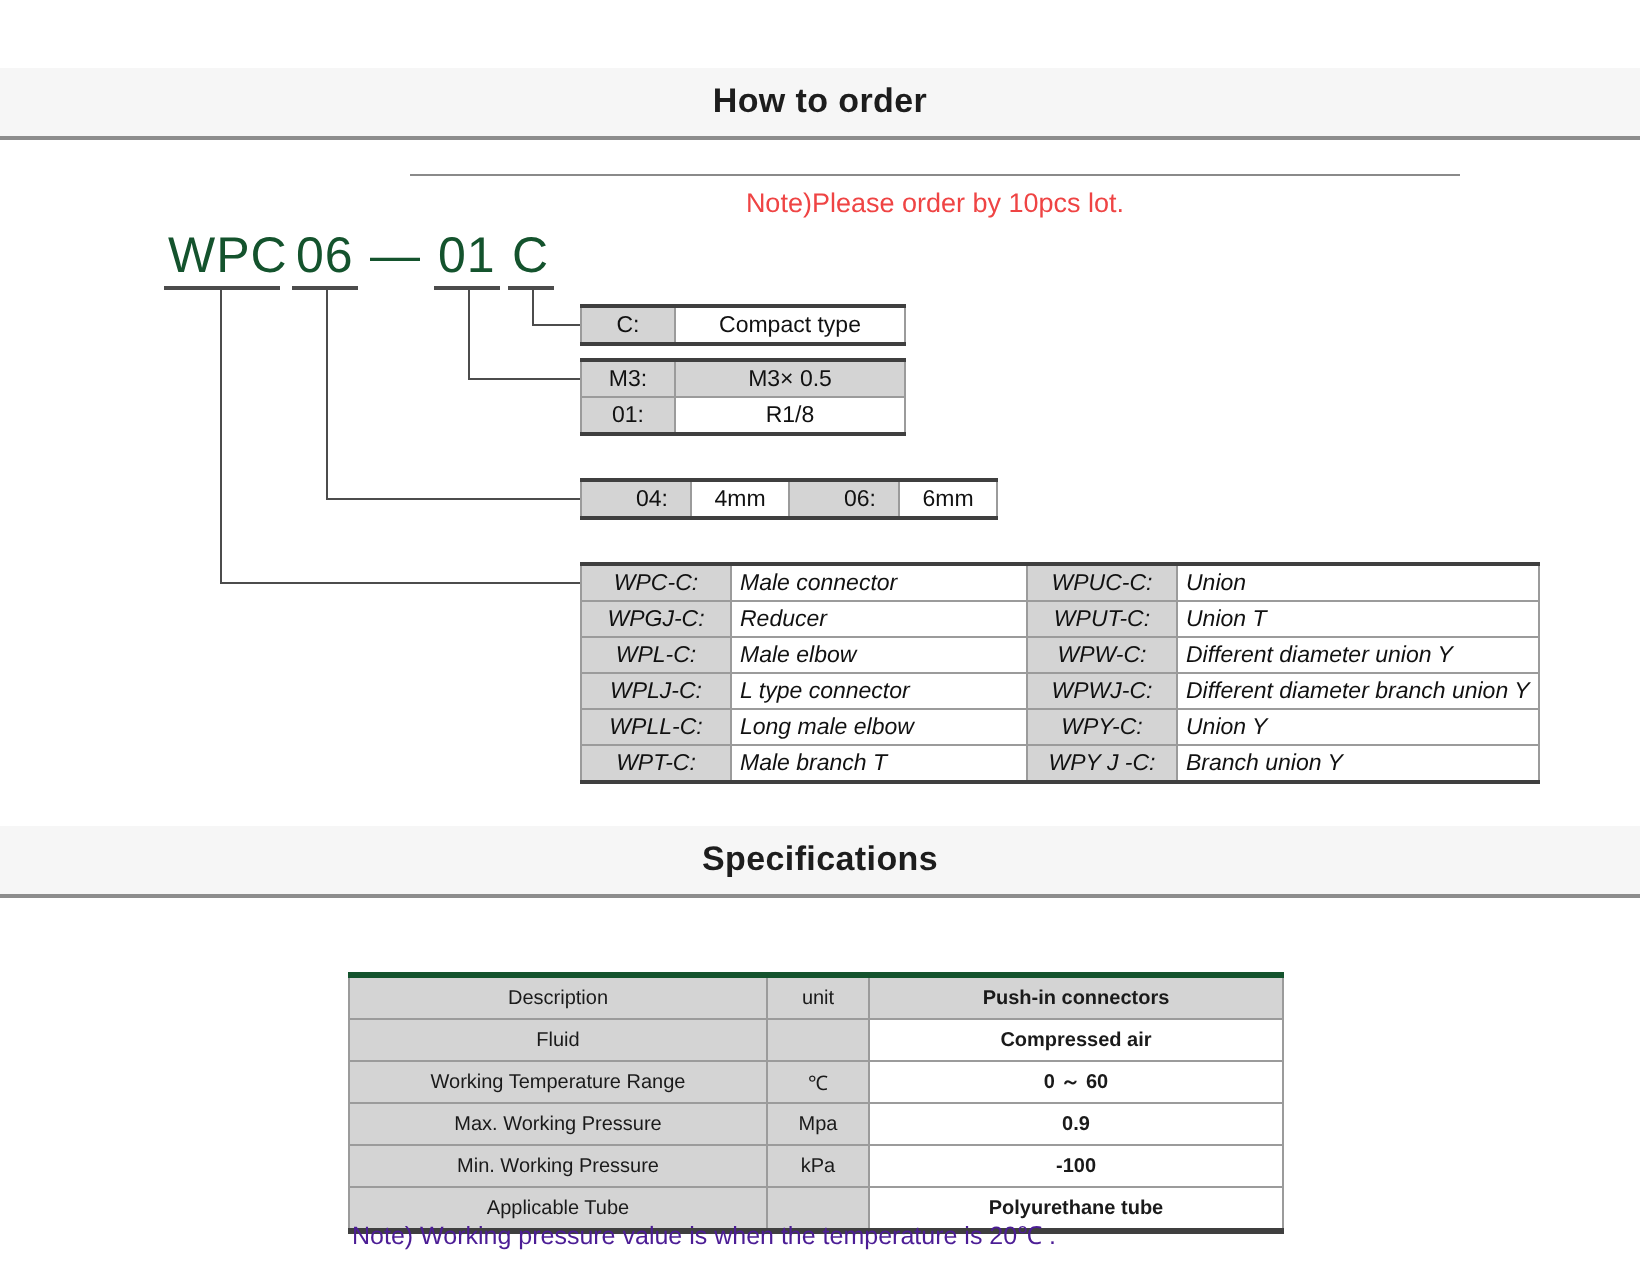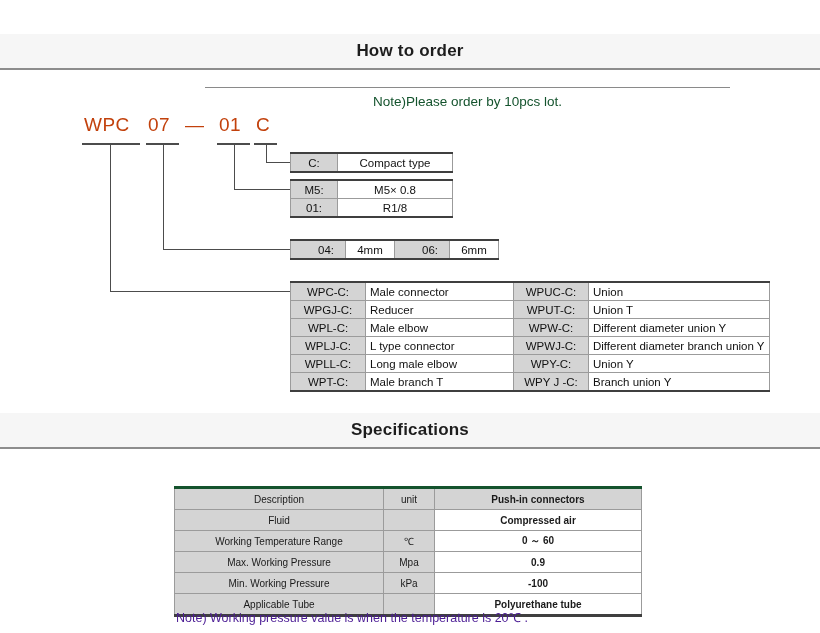--- a/index.html
+++ b/index.html
@@ -46,28 +46,28 @@
     left: 205px; top: 43px;
     width: 525px; height: 0;
     border-top: 1.5px solid #8a8a8a;
   }
   #order-note {
     position: absolute;
     left: 205px; top: 50px;
     width: 525px;
     text-align: center;
     font-size: 13.5px;
+    color: #ef4444;
+  }
+
+  
+  .pn {
+    position: absolute;
+    font-size: 25px;
     color: #14532d;
-  }
-
-  
-  .pn {
-    position: absolute;
-    font-size: 19px;
-    color: #c2410c;
     letter-spacing: 0.5px;
     white-space: nowrap;
   }
   #pn-wpc  { left: 84px;  top: 70px; }
   #pn-06   { left: 148px; top: 70px; }
   #pn-dash { left: 185px; top: 70px; }
   #pn-01   { left: 219px; top: 70px; }
   #pn-c    { left: 256px; top: 70px; }
 
   
@@ -137,21 +137,21 @@
   #tbl-thread td.code { width: 38px; }
   #tbl-thread td.desc { width: 106px; }
 
   
   #tbl-tube { left: 290px; top: 195px; }
   #tbl-tube td.hdr  { width: 150px; }
   #tbl-tube td.tcode{ width: 30px; padding-left: 20px; }
   #tbl-tube td.tval { width: 40px; text-align: center; }
 
   
-  #tbl-product { left: 290px; top: 237px; }
+  #tbl-product { left: 290px; top: 237px; font-style: italic; }
   #tbl-product td.pcode { width: 66px; }
   #tbl-product td.pdesc { width: 139px; }
   #tbl-product td.pcode2{ width: 66px; }
   #tbl-product td.pdesc2{ width: 152px; }
 
   
   #tbl-spec {
     position: absolute;
     left: 174px; top: 486px;
     border-collapse: collapse;
@@ -184,21 +184,21 @@
 <body>
 
 <div class="section-header" id="hdr-order">How to order</div>
 
 <div id="order-area">
 
   <div id="order-rule"></div>
   <div id="order-note">Note)Please order by 10pcs lot.</div>
 
   <div class="pn" id="pn-wpc">WPC</div>
-  <div class="pn" id="pn-06">07</div>
+  <div class="pn" id="pn-06">06</div>
   <div class="pn" id="pn-dash">—</div>
   <div class="pn" id="pn-01">01</div>
   <div class="pn" id="pn-c">C</div>
 
   <div class="pn-underline" id="ul-wpc"></div>
   <div class="pn-underline" id="ul-06"></div>
   <div class="pn-underline" id="ul-01"></div>
   <div class="pn-underline" id="ul-c"></div>
 
   <div class="lead-v" id="lv-c"></div>
@@ -214,23 +214,23 @@
     <tbody>
         <tr>
       <td class="grey c code">C:</td>
       <td class="c desc">Compact type</td>
     </tr>
   </tbody>
     </table>
 
   <table class="dtable" id="tbl-thread">
     <tbody>
-    <tr>
-      <td class="grey c code">M5:</td>
-      <td class="c desc">M5× 0.8</td>
+        <tr>
+      <td class="grey c code">M3:</td>
+      <td class="grey c desc">M3× 0.5</td>
     </tr>
     <tr>
       <td class="grey c code">01:</td>
       <td class="c desc">R1/8</td>
     </tr>
   </tbody>
     </table>
 
   <table class="dtable" id="tbl-tube">
     <tbody>

